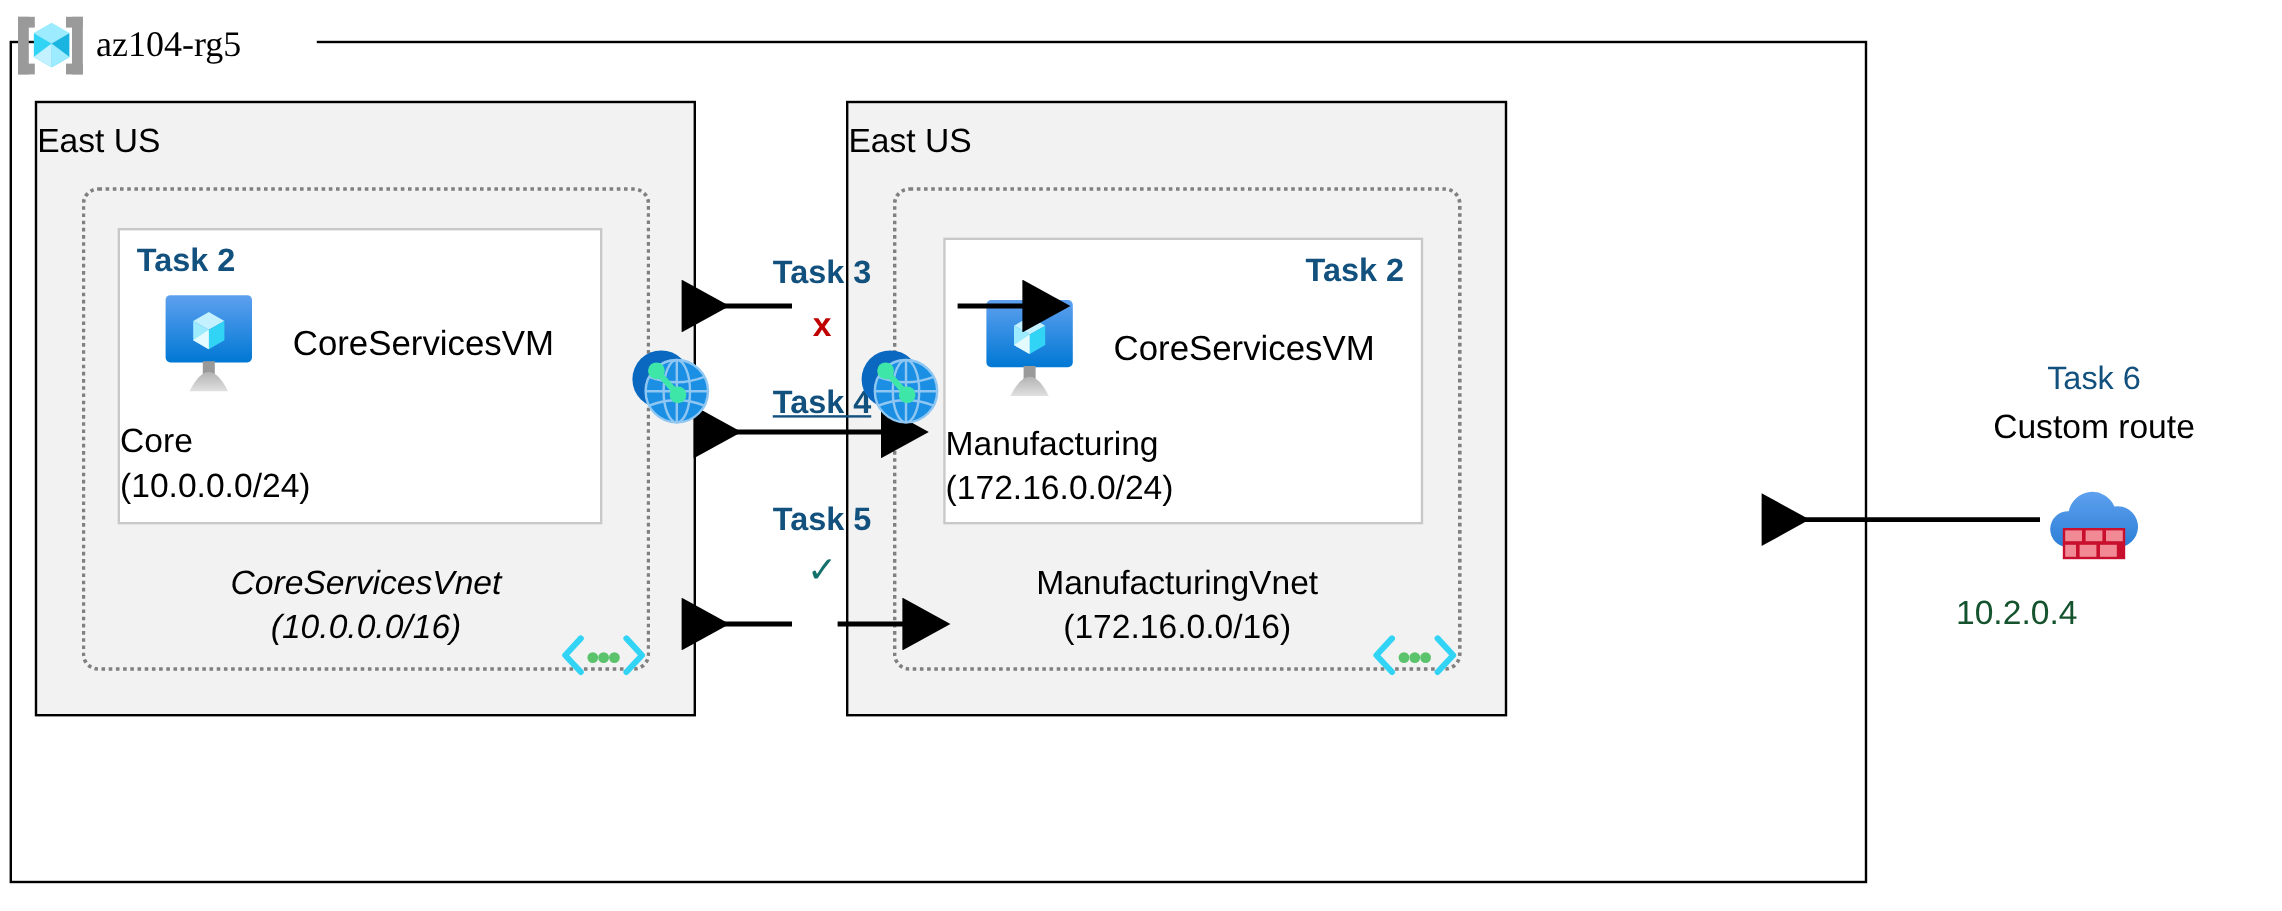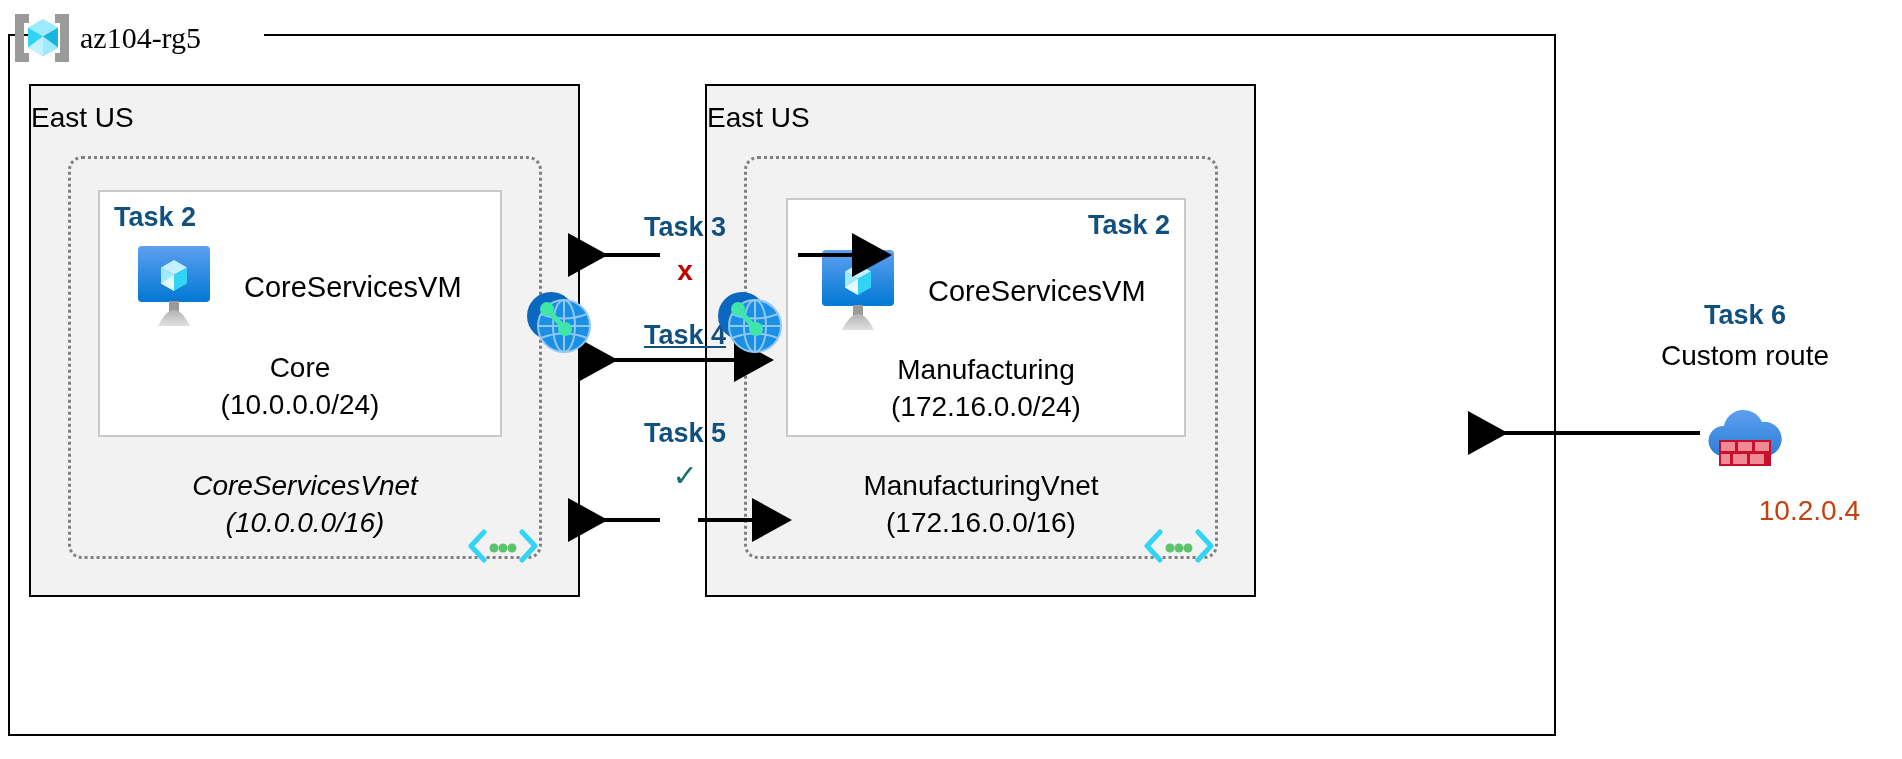--- a/index.html
+++ b/index.html
@@ -63,21 +63,21 @@
   
   .subnet{
     position:absolute;background:#ffffff;border:2px solid #c8c8c8;box-sizing:border-box;
   }
   .task-tag{
     position:absolute;font-size:27px;font-weight:bold;color:#12507e;white-space:nowrap;
   }
   .vm-row{position:absolute;display:flex;align-items:center;gap:26px;}
   .vm-name{font-size:29px;color:#000;white-space:nowrap;}
   .subnet-label{
-    position:absolute;left:0;right:0;text-align:center;font-size:28px;color:#000;
+    position:absolute;left:0;right:0;text-align:left;font-size:28px;color:#000;
     line-height:1.32;
   }
 
   
   .vm-icon{position:relative;width:88px;height:86px;flex:none;}
 
   
   .task-center{
     position:absolute;text-align:center;font-size:27px;font-weight:bold;color:#12507e;
     white-space:nowrap;
@@ -87,25 +87,25 @@
   }
   .mark-check{
     position:absolute;font-size:30px;color:#14706a;text-align:center;
   }
   .peer-icon{position:absolute;width:74px;height:74px;}
 
   .arrow-svg{position:absolute;overflow:visible;}
 
   
   .t6-title{
-    position:absolute;text-align:center;font-size:27px;font-weight:bold;color:#12507e;
+    position:absolute;text-align:center;font-size:27px;font-weight:normal;color:#12507e;
     white-space:nowrap;
   }
   .t6-sub{position:absolute;text-align:center;font-size:28px;color:#000;white-space:nowrap;}
-  .t6-ip{position:absolute;text-align:right;font-size:28px;color:#c2410c;white-space:nowrap;}
+  .t6-ip{position:absolute;text-align:left;font-size:28px;color:#14532d;white-space:nowrap;}
   .fw-icon{position:absolute;width:84px;height:70px;}
 </style>
 </head>
 <body>
 
 <div class="stage">
 
   <div id="rg-frame"></div>
   <div id="rg-title-mask"></div>
 

